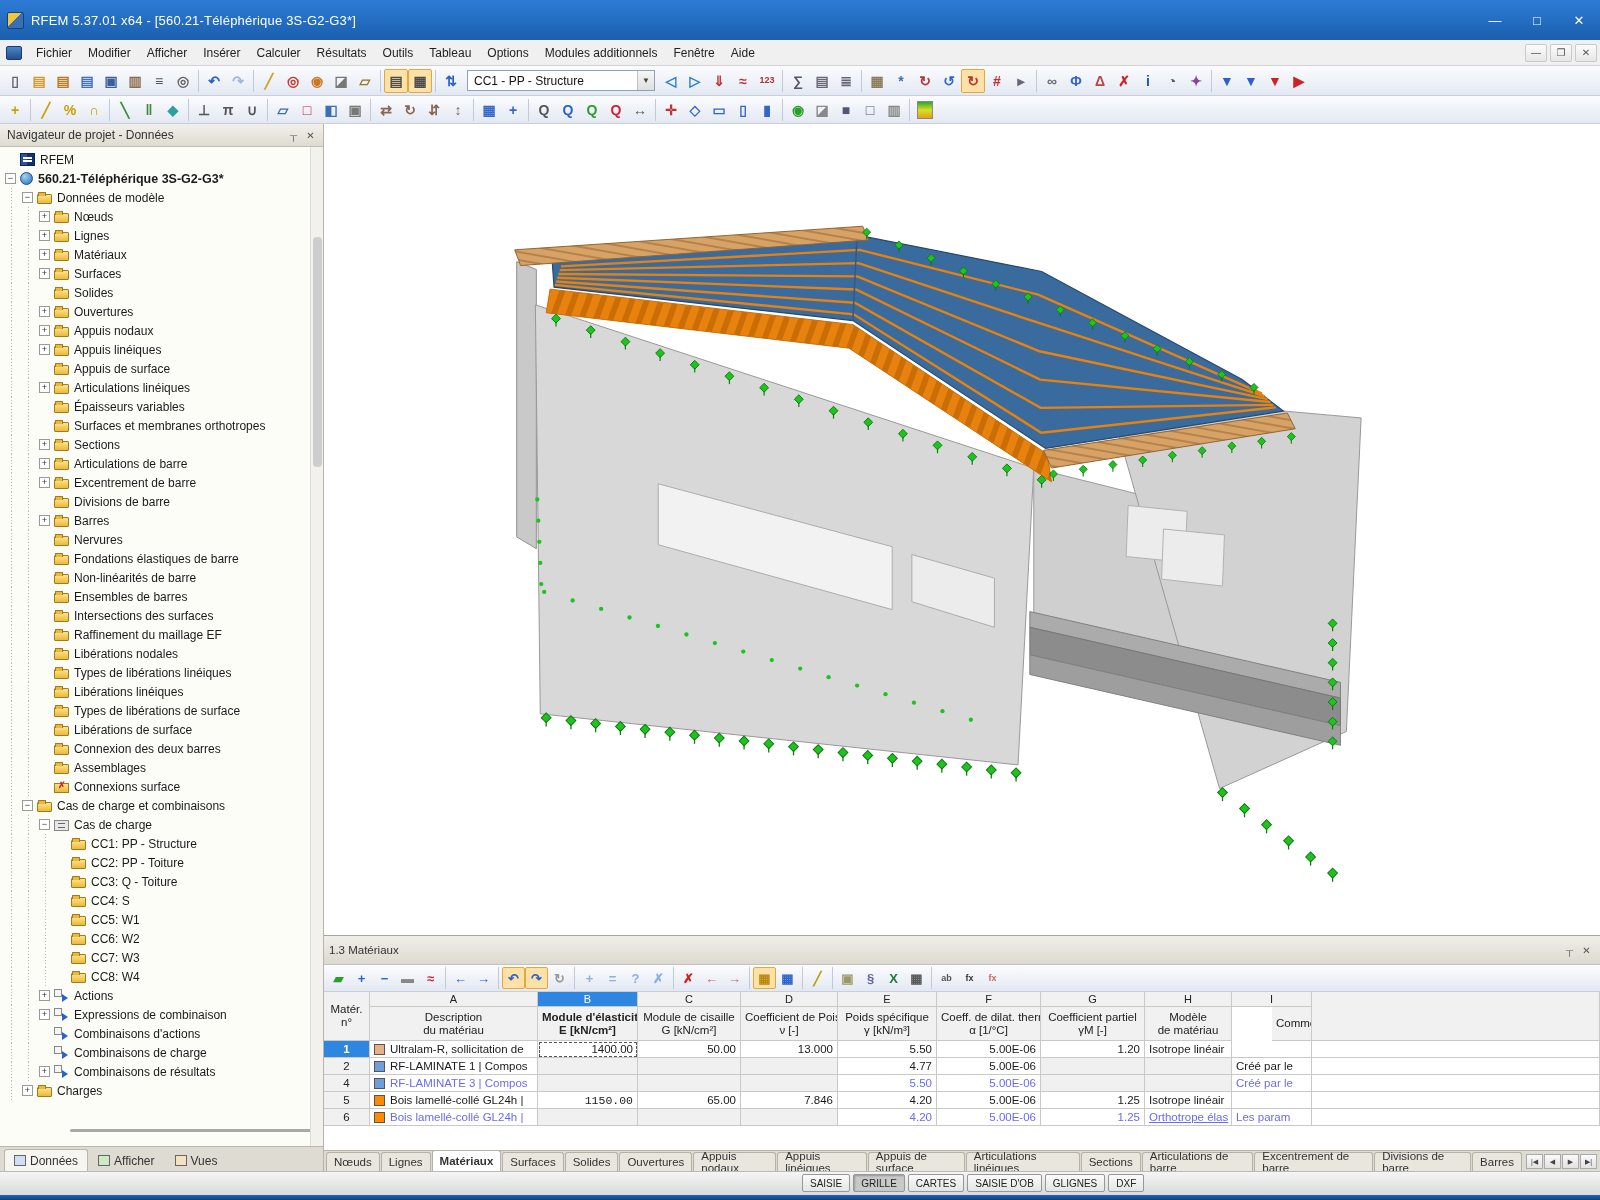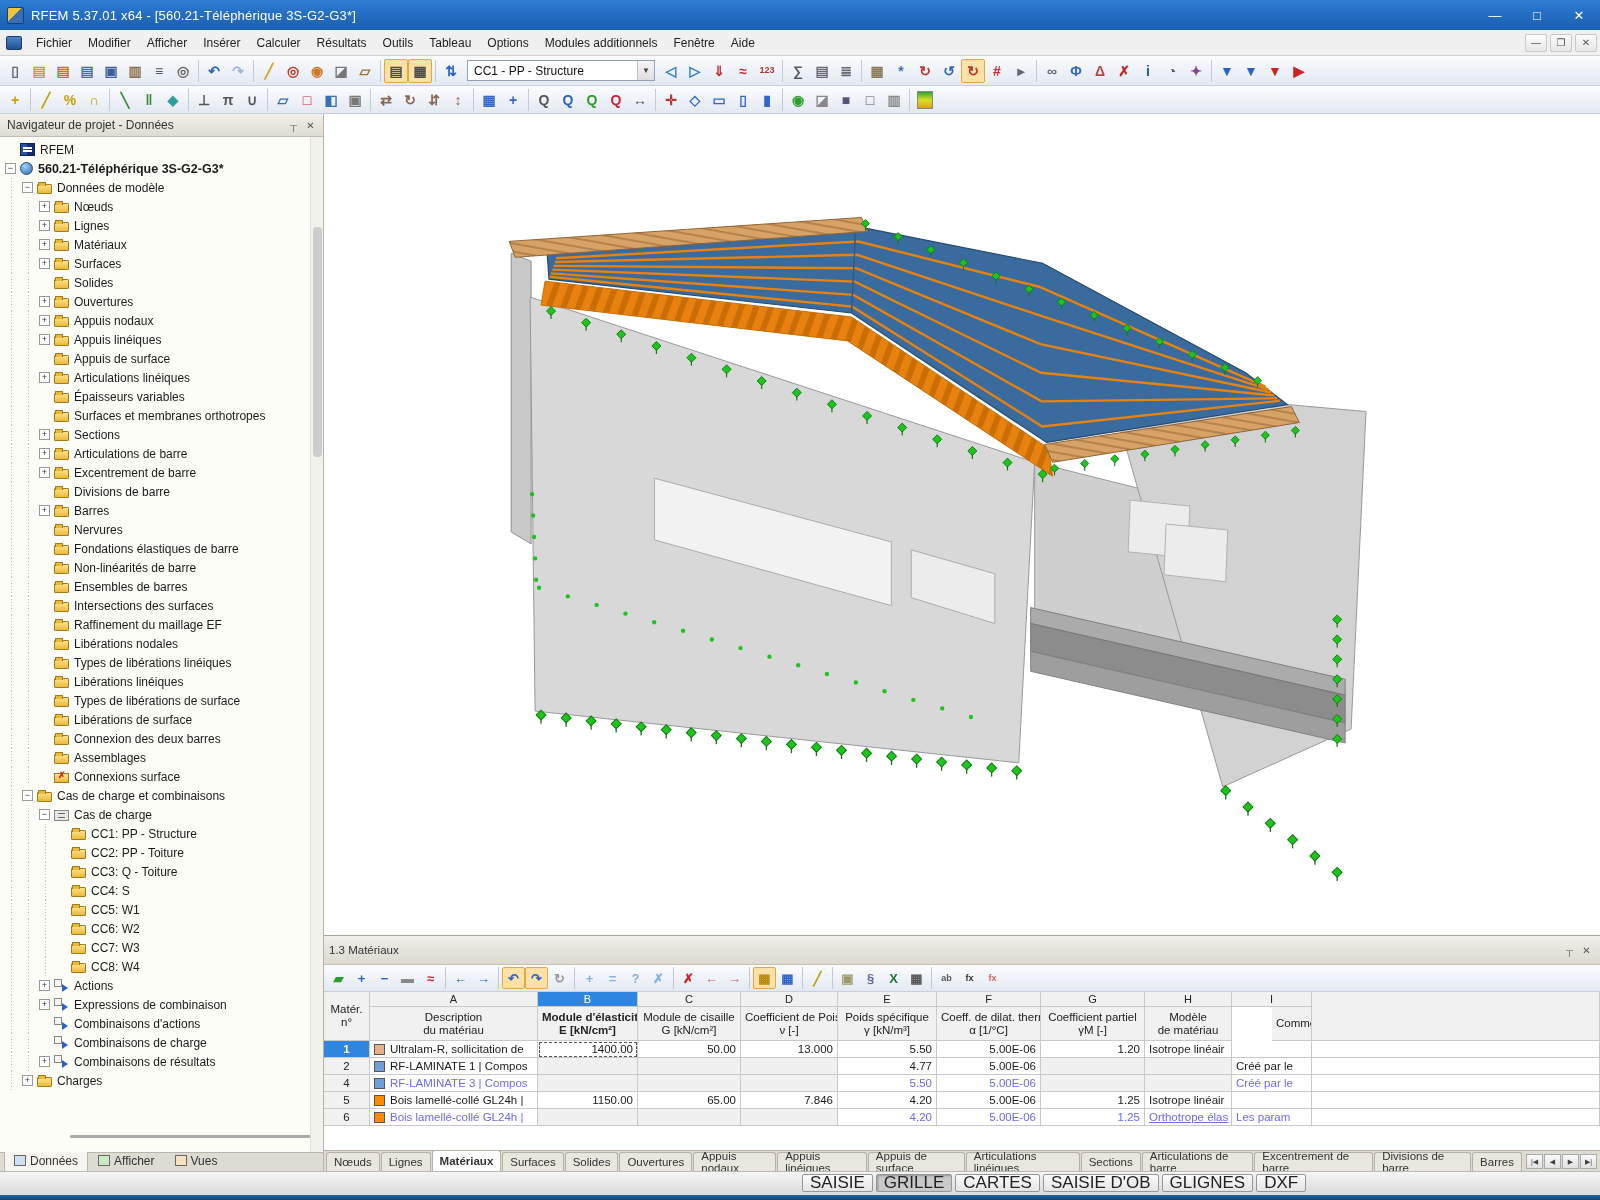--- a/index.html
+++ b/index.html
@@ -1,19 +1,19 @@
 <!DOCTYPE html>
 <html><head>
 <meta charset="utf-8">
 <style>
   *{box-sizing:border-box;margin:0;padding:0}
   html,body{width:1600px;height:1200px;overflow:hidden}
   body{font-family:"Liberation Sans",sans-serif;font-size:12px;background:#fff;color:#1a1a1a;display:flex;flex-direction:column}
   
-  .titlebar{height:30px;background:linear-gradient(#2d7cd6,#1b5fae);display:flex;align-items:center;color:#fff;flex:0 0 auto}
+  .titlebar{height:40px;background:linear-gradient(#2d7cd6,#1b5fae);display:flex;align-items:center;color:#fff;flex:0 0 auto}
   .tb-appicon{width:17px;height:17px;margin:0 7px;background:linear-gradient(135deg,#f3c53a 0 45%,#3a6fb5 45%);border:1px solid #15407a;border-radius:2px}
   .tb-title{flex:1;font-size:13px;letter-spacing:.2px}
   .tb-btn{width:42px;height:30px;display:flex;align-items:center;justify-content:center;font-size:13px;color:#fff}
   
   .menubar{height:26px;background:#f0f0f0;border-bottom:1px solid #d2d2d2;display:flex;align-items:center;flex:0 0 auto}
   .mdi-icon{width:16px;height:14px;margin:0 6px;background:linear-gradient(#4a86c8,#23508e);border:1px solid #1a3c6e;border-radius:2px}
   .menu-item{padding:5px 8px;color:#222;cursor:default}
   .menubar .spacer{flex:1}
   .mdi-ctl{width:22px;height:18px;display:flex;align-items:center;justify-content:center;font-size:10px;color:#555;border:1px solid #c9c9c9;background:linear-gradient(#fcfcfc,#e6e6e6);margin-right:3px;border-radius:2px}
   
@@ -50,21 +50,21 @@
   .ico-chain{height:13px}
   .ico-chain::before{content:"";position:absolute;top:0;left:0;width:6px;height:6px;border:1px solid #888;background:#f5f5f5}
   .ico-chain::after{content:"";position:absolute;right:1px;bottom:0;width:0;height:0;border-left:6px solid #2a62c8;border-top:4px solid transparent;border-bottom:4px solid transparent}
   .ico-folder-x{background:linear-gradient(#ffe28a,#e9b93c);border:1px solid #a07c1a;height:10px;margin-top:2px}
   .ico-folder-x::after{content:"✗";position:absolute;top:-4px;left:3px;color:#c22;font-size:9px;font-weight:bold}
   .tlabel{font-size:12px;color:#1a1a1a}
   .tlabel.bold{font-weight:bold;font-size:12.5px}
   .grip{position:absolute;left:70px;bottom:14px;width:340px;height:3px;background:#a9a9a9;border-radius:2px}
   .nav-scroll{width:13px;flex:0 0 auto;background:#f2f1ec;border-left:1px solid #ddd;position:relative}
   .nav-thumb{position:absolute;left:2px;top:90px;width:9px;height:230px;background:#cdcdcd;border-radius:4px}
-  .nav-tabs{height:19px;background:#dedbd2;border-top:1px solid #bab6ab;display:flex;align-items:flex-end;padding-left:4px;flex:0 0 auto}
+  .nav-tabs{height:25px;background:#dedbd2;border-top:1px solid #bab6ab;display:flex;align-items:flex-end;padding-left:4px;flex:0 0 auto}
   .nav-tab{height:22px;display:flex;align-items:center;gap:4px;padding:0 9px;font-size:12px;color:#333;border:1px solid transparent;border-bottom:none}
   .nav-tab.active{background:#f7f5ef;border-color:#bab6ab;border-radius:3px 3px 0 0}
   .nt-ico{width:12px;height:11px;border:1px solid #666;background:#cfe0f5}
   .nt-ico.g{background:#cde8c5}
   .nt-ico.v{background:#f5e0c0}
   
   .main-col{flex:1;display:flex;flex-direction:column;min-width:0;min-height:0}
   .viewport{flex:1;background:#fff;position:relative;min-height:0}
   .viewport svg{display:block;width:100%;height:100%}
   
@@ -88,21 +88,21 @@
   .blue-t{color:#6a6af2}
   .ul{text-decoration:underline}
   .tp-tabs{height:21px;background:#dedbd2;border-top:1px solid #b5b1a6;display:flex;align-items:flex-end;padding-left:2px}
   .tp-tab{height:19px;padding:0 7px;display:flex;align-items:center;font-size:11.5px;color:#333;background:#e9e6de;border:1px solid #b5b1a6;border-bottom:none;border-radius:3px 3px 0 0;margin-right:1px;cursor:default}
   .tp-tab.active{background:#fff;height:21px;font-weight:bold}
   .tab-nav{margin-left:auto;display:flex;align-items:center;gap:1px;padding:0 3px 2px}
   .tab-nav span{width:17px;height:15px;border:1px solid #aaa;background:linear-gradient(#fafafa,#e2e2e2);display:flex;align-items:center;justify-content:center;font-size:7px;color:#444}
   
   .statusbar{height:24px;background:linear-gradient(#f5f5f5,#d9d9d9);border-top:1px solid #b9b9b9;position:relative;flex:0 0 auto}
   .sb-group{position:absolute;left:802px;top:2px;display:flex;gap:3px}
-  .sb-btn{height:18px;padding:0 7px;font-size:17px;display:flex;align-items:center;border:1px solid #979797;background:linear-gradient(#fbfbfb,#e4e4e4);color:#222;border-radius:2px}
+  .sb-btn{height:18px;padding:0 7px;font-size:10px;display:flex;align-items:center;border:1px solid #979797;background:linear-gradient(#fbfbfb,#e4e4e4);color:#222;border-radius:2px}
   .sb-btn.pressed{background:#c9c9c9;box-shadow:inset 1px 1px 2px rgba(0,0,0,.25)}
   .frame-bottom{height:5px;background:linear-gradient(#1d66b8,#123f78);flex:0 0 auto}
 </style>
 </head>
 <body>
 
 <div class="titlebar">
   <div class="tb-appicon"></div>
   <div class="tb-title">RFEM 5.37.01 x64 - [560.21-Téléphérique 3S-G2-G3*]</div>
   <div id="win-controls" style="display:flex">
@@ -1153,21 +1153,21 @@
             <div class="gc blue-t" style="grid-area: 5 / 9; background: rgb(240, 240, 240);"></div>
             <div class="gc blue-t" style="grid-area: 5 / 10;">
               <span>Créé par le</span>
             </div>
             <div class="gc " style="grid-area: 5 / 11;"></div>
             <div class="gc rowno" style="grid-area: 6 / 1;">5</div>
             <div class="gc " style="grid-area: 6 / 2;">
               <span class="swatch" style="background: rgb(255, 138, 0);"></span>
               <span>Bois lamellé-collé GL24h |</span>
             </div>
-            <div class="gc num" style="grid-area: 6 / 3;">
+            <div class="gc num" style="grid-area: 6 / 3; font-family: Liberation Mono, monospace;">
               <span>1150.00</span>
             </div>
             <div class="gc num" style="grid-area: 6 / 4;">
               <span>65.00</span>
             </div>
             <div class="gc num" style="grid-area: 6 / 5;">
               <span>7.846</span>
             </div>
             <div class="gc num" style="grid-area: 6 / 6;">
               <span>4.20</span>

